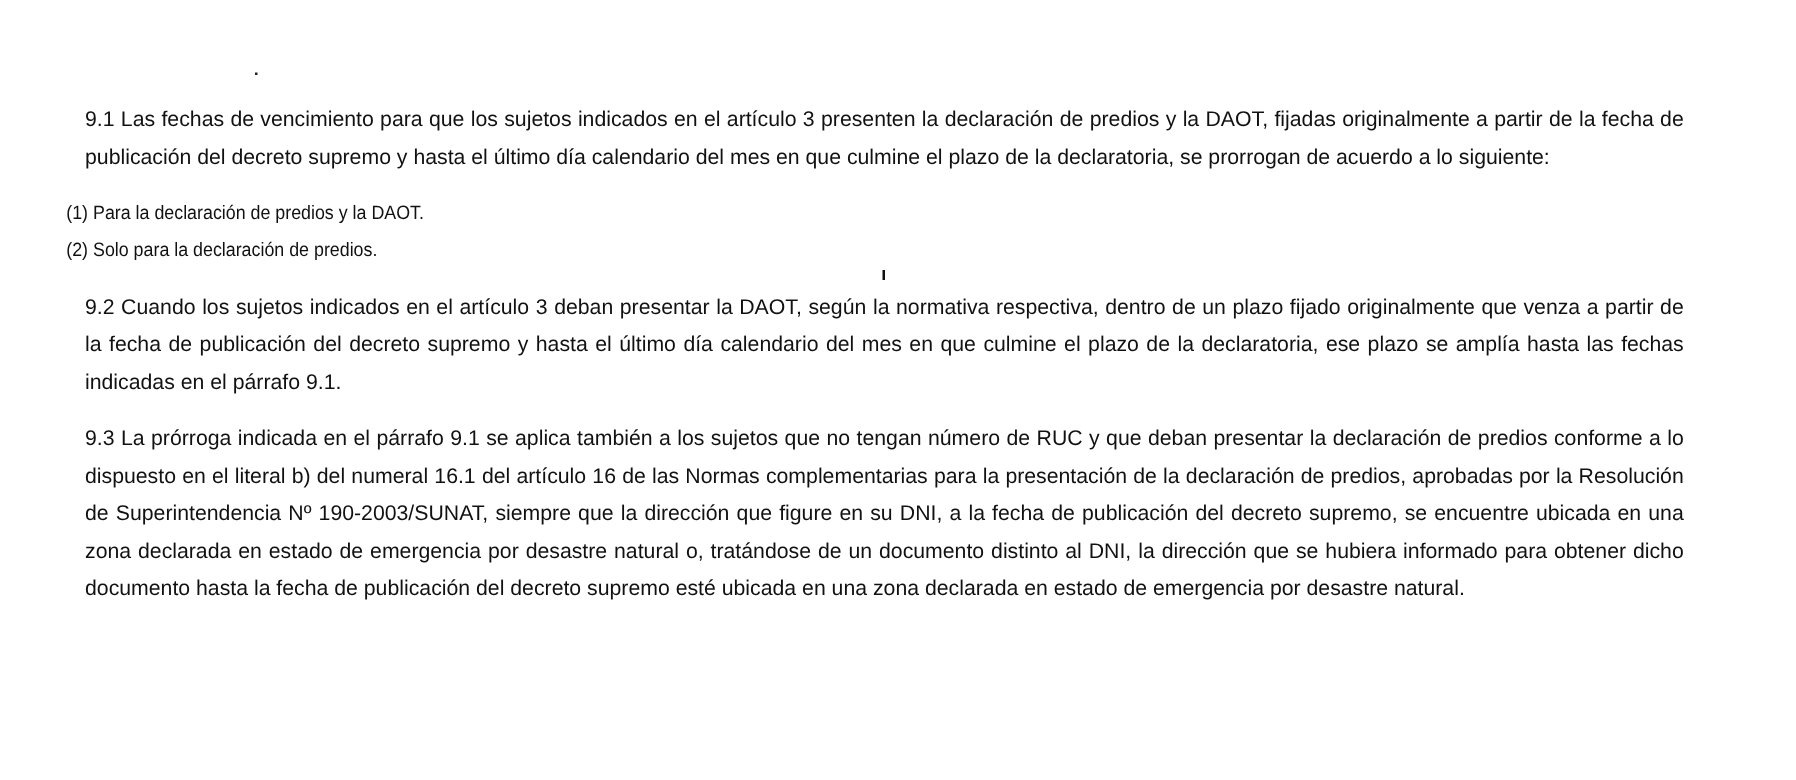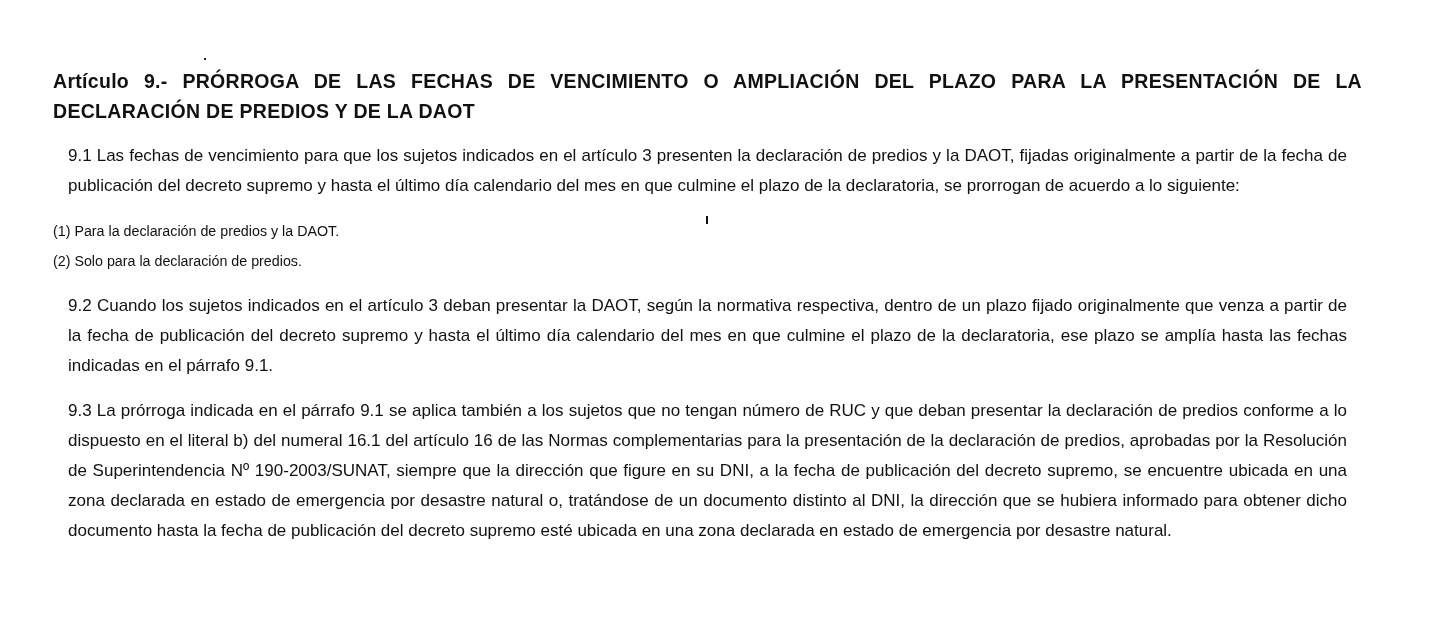--- a/index.html
+++ b/index.html
@@ -13,19 +13,18 @@
     .para { font-size: 17px; line-height: 30px; text-align: justify; text-align-last: left; margin: 15px; }
     .note { font-size: 15.5px; line-height: 30px; margin: 0; transform: scaleX(0.92); transform-origin: left; white-space: nowrap; }
   </style>
 </head>
 <body>
 
 <div class="dot"></div>
 <div class="cursor"></div>
 
 <div class="page">
-  <p class="title">Artículo 9.- PRÓRROGA DE LAS FECHAS DE VENCIMIENTO O AMPLIACIÓN DEL PLAZO PARA LA PRESENTACIÓN DE LA DECLARACIÓN DE PREDIOS Y DE LA DAOT</p>
   <p class="para">9.1 Las fechas de vencimiento para que los sujetos indicados en el artículo 3 presenten la declaración de predios y la DAOT, fijadas originalmente a partir de la fecha de publicación del decreto supremo y hasta el último día calendario del mes en que culmine el plazo de la declaratoria, se prorrogan de acuerdo a lo siguiente:</p>
   <p class="note">(1) Para la declaración de predios y la DAOT.</p>
   <p class="note">(2) Solo para la declaración de predios.</p>
   <p class="para">9.2 Cuando los sujetos indicados en el artículo 3 deban presentar la DAOT, según la normativa respectiva, dentro de un plazo fijado originalmente que venza a partir de la fecha de publicación del decreto supremo y hasta el último día calendario del mes en que culmine el plazo de la declaratoria, ese plazo se amplía hasta las fechas indicadas en el párrafo 9.1.</p>
   <p class="para">9.3 La prórroga indicada en el párrafo 9.1 se aplica también a los sujetos que no tengan número de RUC y que deban presentar la declaración de predios conforme a lo dispuesto en el literal b) del numeral 16.1 del artículo 16 de las Normas complementarias para la presentación de la declaración de predios, aprobadas por la Resolución de Superintendencia Nº 190-2003/SUNAT, siempre que la dirección que figure en su DNI, a la fecha de publicación del decreto supremo, se encuentre ubicada en una zona declarada en estado de emergencia por desastre natural o, tratándose de un documento distinto al DNI, la dirección que se hubiera informado para obtener dicho documento hasta la fecha de publicación del decreto supremo esté ubicada en una zona declarada en estado de emergencia por desastre natural.</p>
 </div>
 
 </body></html>

